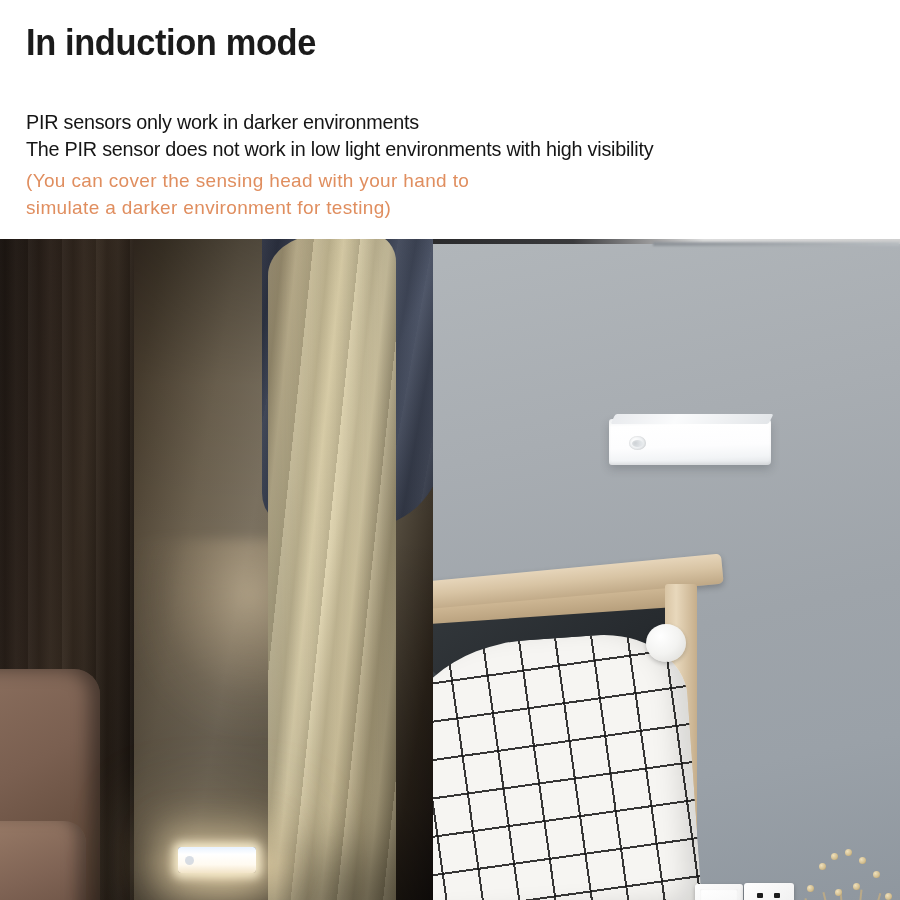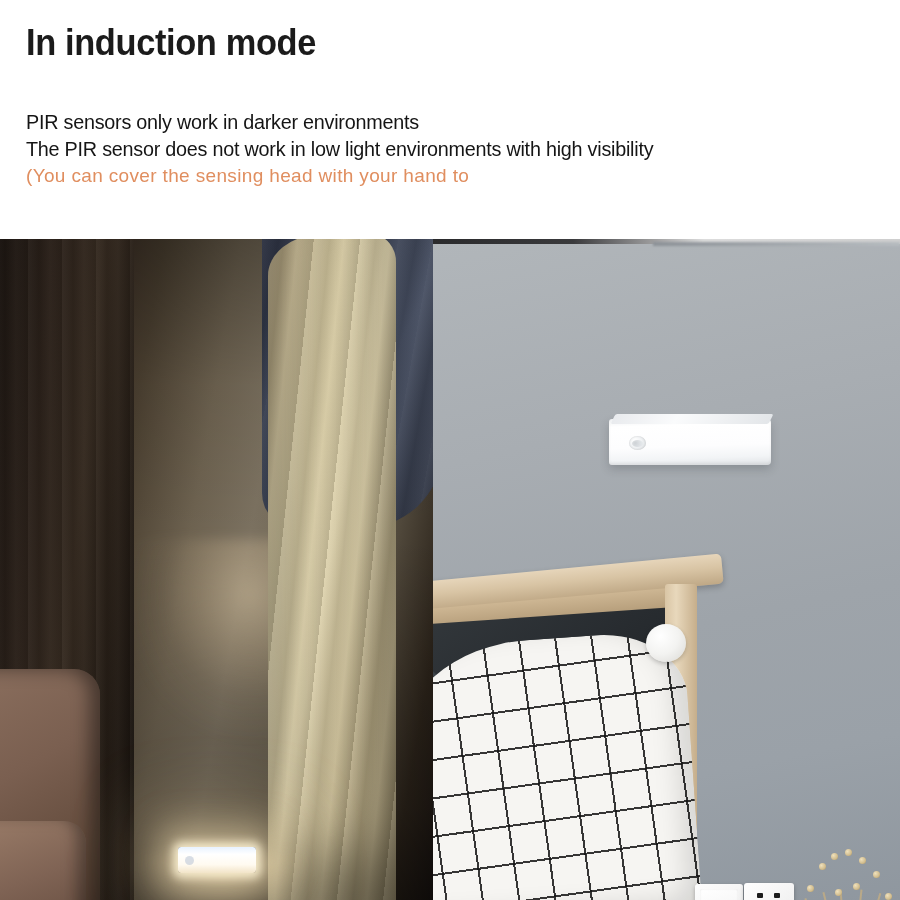--- a/index.html
+++ b/index.html
@@ -59,21 +59,21 @@
 
   .note-line {
     font-family: "Liberation Sans", "DejaVu Sans", sans-serif;
     font-size: 19px;
     font-weight: 400;
     color: #e08e5f;
     line-height: 1.42;
     letter-spacing: 0.35px;
     white-space: nowrap;
   }
-  .note-block { }
+  .note-block { margin-top: 5px; }
 
   
   .photos {
     position: absolute;
     left: 0; top: 239px;
     width: 900px; height: 661px;
     overflow: hidden;
   }
 
   .photo {
@@ -317,20 +317,21 @@
 
     <div class="page-title">In induction mode</div>
 
     <div class="subtitle-block">
       <div class="subtitle-line">PIR sensors only work in darker environments</div>
       <div class="subtitle-line">The PIR sensor does not work in low light environments with high visibility</div>
     </div>
 
     <div class="note-block">
       <div class="note-line">(You can cover the sensing head with your hand to</div>
+      <div class="note-line">simulate a darker environment for testing)</div>
     </div>
   </div>
 
   <div class="photos">
 
     <div class="photo photo-left">
       <div class="scene-dark"></div>
       <div class="wall-pool"></div>
       <div class="jamb"></div>
       <div class="curtain-dark"></div>

